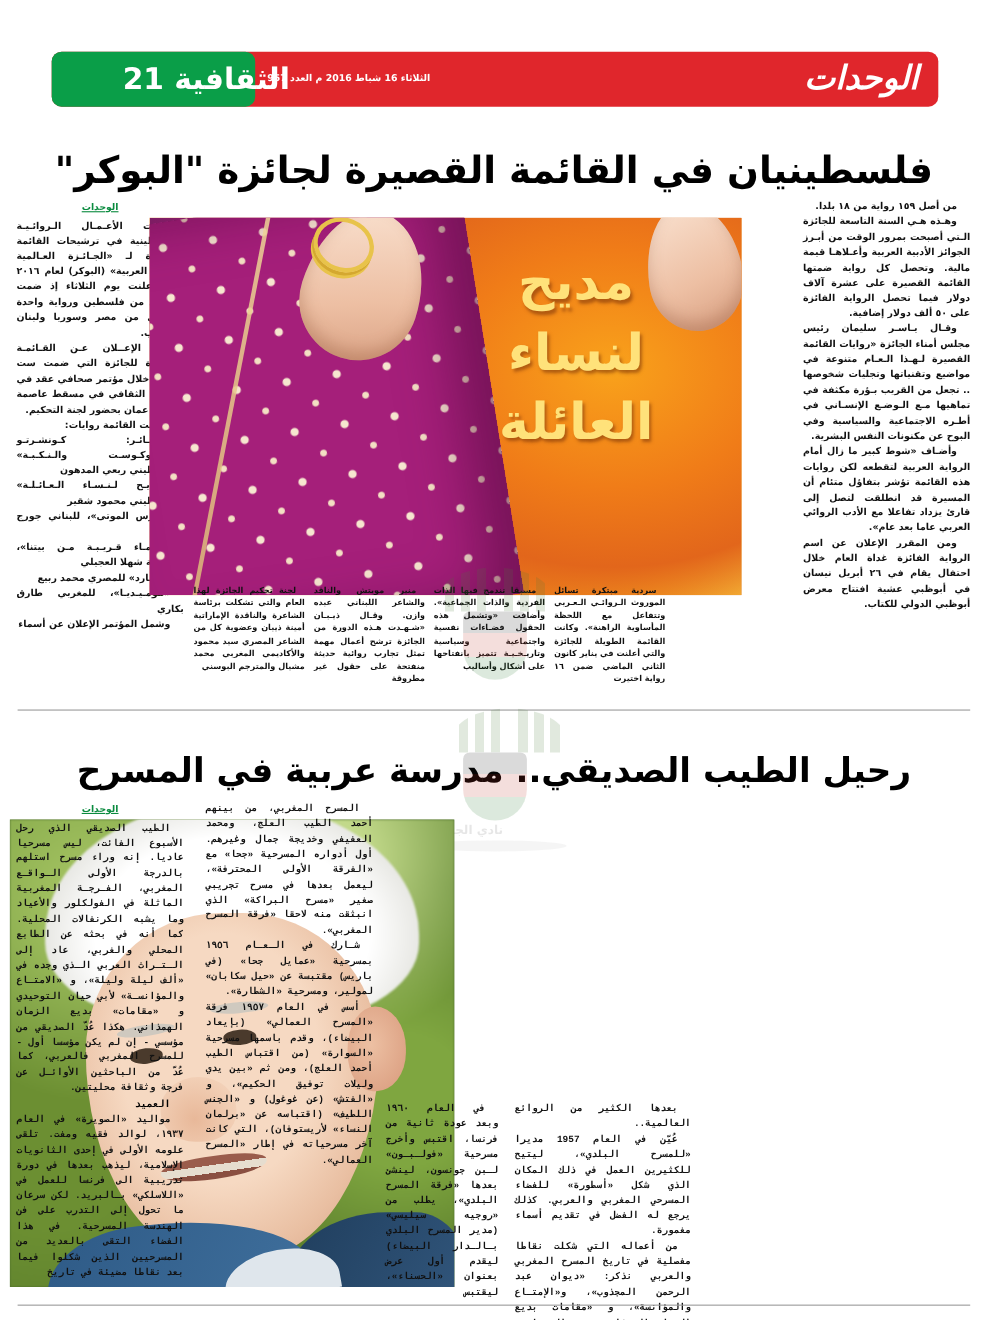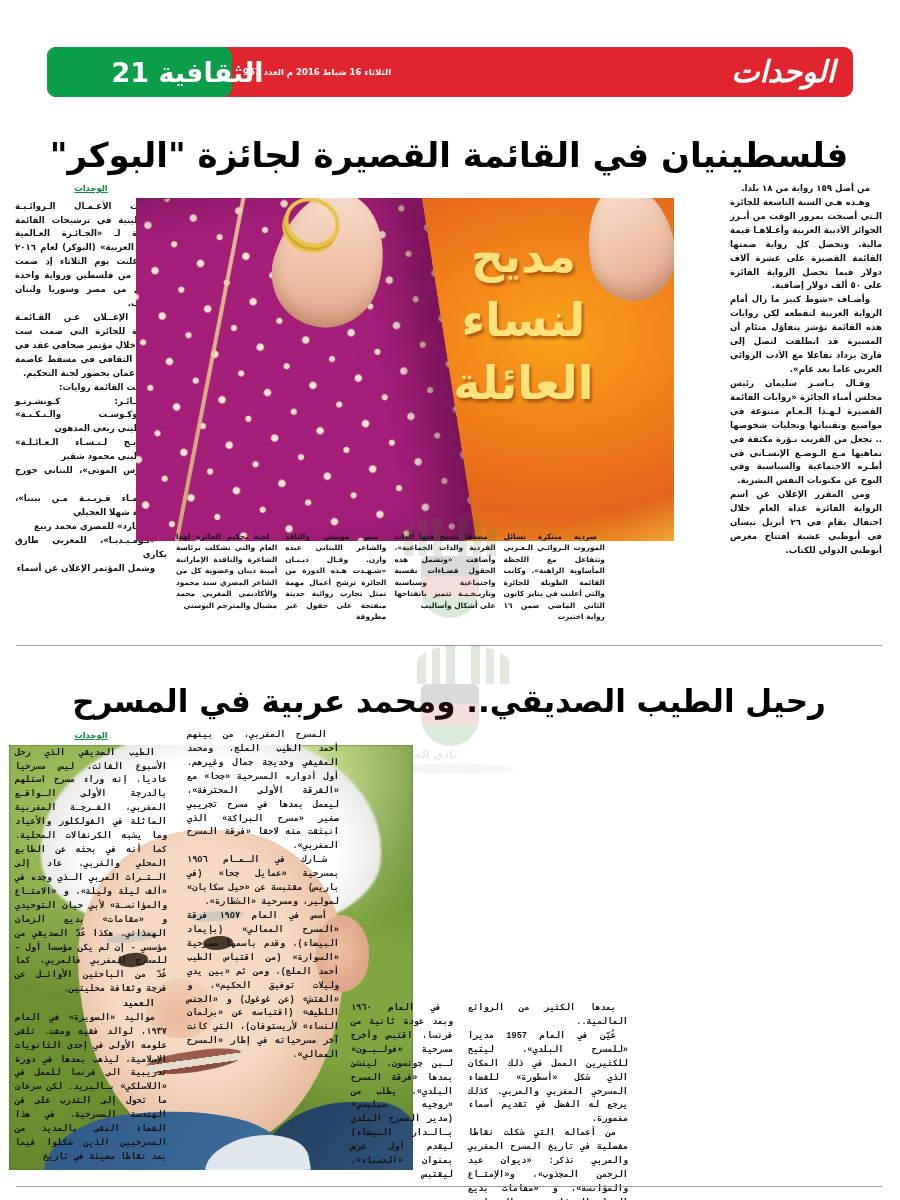--- a/index.html
+++ b/index.html
@@ -406,22 +406,22 @@
   <p>«حارس الموتى»، للبناني جورج يرق</p>
   <p>«سـمـاء قـريـبـة مـن بيتنا»، للسورية شهلا العجيلي</p>
   <p>«عطارد» للمصري محمد ربيع</p>
   <p>«نـومـيـديـا»، للمغربي طارق بكاري</p>
   <p>وشمل المؤتمر الإعلان عن أسماء</p>
 </div>
 
 <div class="a1-col-left">
   <p>من أصل ١٥٩ رواية من ١٨ بلدا.</p>
   <p>وهـذه هـي السنة التاسعة للجائزة الـتي أصبحت بمرور الوقت من أبـرز الجوائز الأدبية العربية وأعـلاهـا قيمة مالية. وتحصل كل رواية ضمتها القائمة القصيرة على عشرة آلاف دولار فيما تحصل الرواية الفائزة على ٥٠ ألف دولار إضافية.</p>
+  <p>وقـال يـاسـر سليمان رئيس مجلس أمناء الجائزة «روايات القائمة القصيرة لـهـذا الـعـام متنوعة في مواضيع وتقنياتها وتجليات شخوصها .. تجعل من القريب بـؤرة مكثفة في تماهيها مـع الـوضـع الإنسـاني في أطـره الاجتماعية والسياسية وفي البوح عن مكنونات النفس البشرية.</p>
   <p>وأضـاف «شوط كبير ما زال أمام الرواية العربية لتقطعه لكن روايات هذه القائمة تؤشر بتفاؤل متئام أن المسيرة قد انطلقت لتصل إلى قارئ يزداد تفاعلا مع الأدب الروائي العربي عاما بعد عام».</p>
-  <p>وقـال يـاسـر سليمان رئيس مجلس أمناء الجائزة «روايات القائمة القصيرة لـهـذا الـعـام متنوعة في مواضيع وتقنياتها وتجليات شخوصها .. تجعل من القريب بـؤرة مكثفة في تماهيها مـع الـوضـع الإنسـاني في أطـره الاجتماعية والسياسية وفي البوح عن مكنونات النفس البشرية.</p>
   <p>ومن المقرر الإعلان عن اسم الرواية الفائزة غداة العام خلال احتفال يقام في ٢٦ أبريل نيسان في أبوظبي عشية افتتاح معرض أبوظبي الدولي للكتاب.</p>
 </div>
 
 <figure class="cover-figure">
   <div class="cover-bg"></div>
   <div class="cover-fabric"></div>
   <div class="cover-diag"></div>
   <div class="hand hand-1"></div>
   <div class="hand hand-2"></div>
   <div class="bangle"></div>
@@ -453,21 +453,21 @@
     </div>
 </div>
 
 <div class="watermark wm1">
   <div class="wm-crown"></div>
   <div class="wm-shield"></div>
 </div>
 
 <div class="rule rule-1"></div>
 
-<h1 class="headline-2">رحيل الطيب الصديقي.. ومحمد عربية في المسرح</h1>
+<h1 class="headline-2">رحيل الطيب الصديقي.. مدرسة عربية في المسرح</h1>
 
 <div class="watermark wm2">
   <div class="wm-crown"></div>
   <div class="wm-shield"></div>
   <div class="wm-text">نادي الجمعات</div>
   <div class="wm-banner"></div>
 </div>
 
 <figure class="portrait">
   <div class="portrait-bg"></div>

